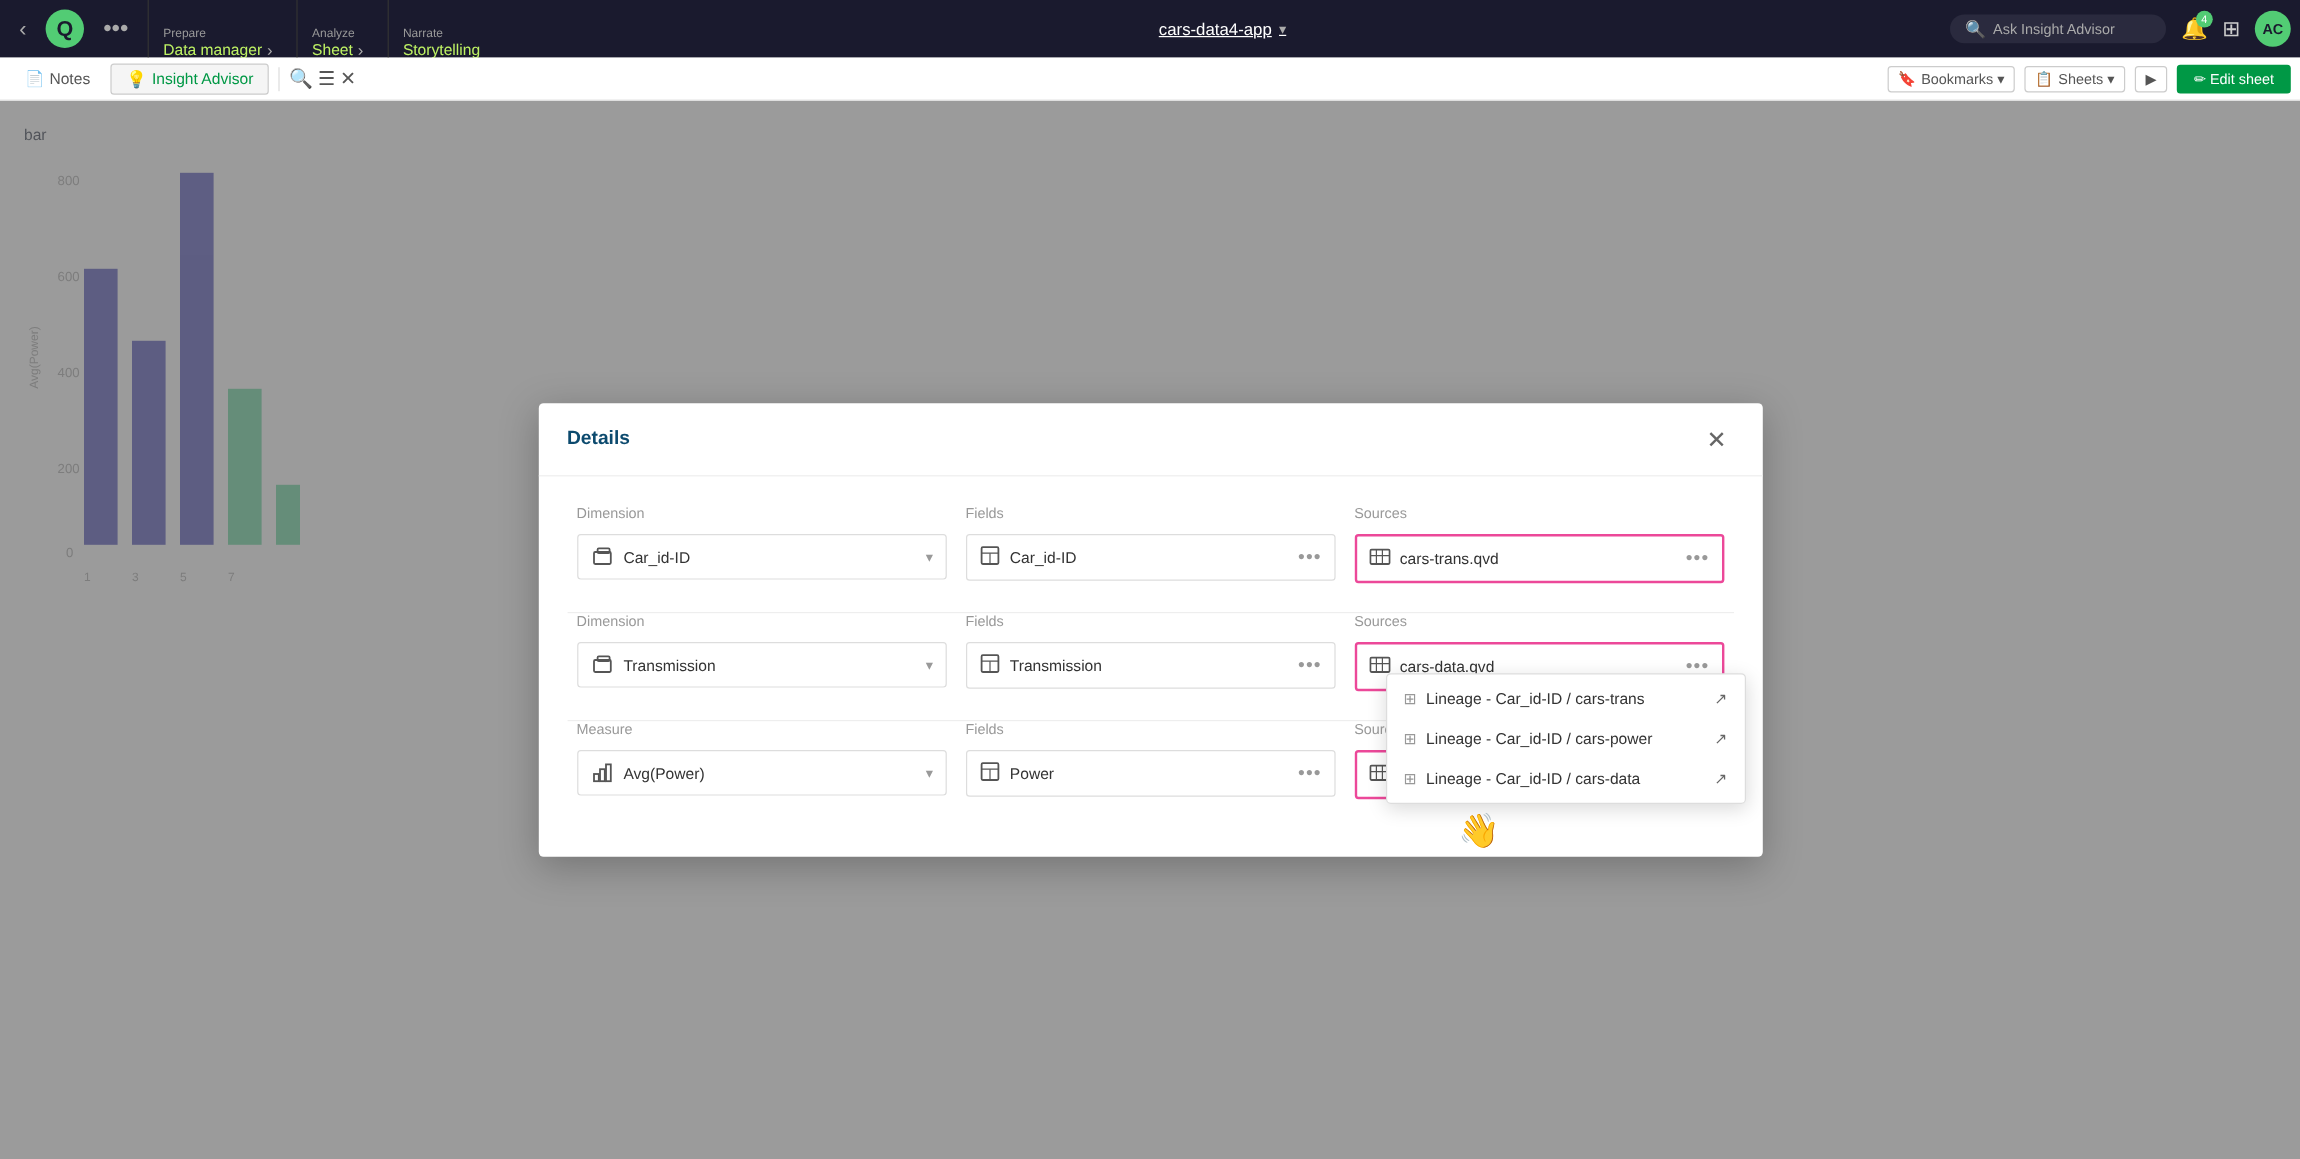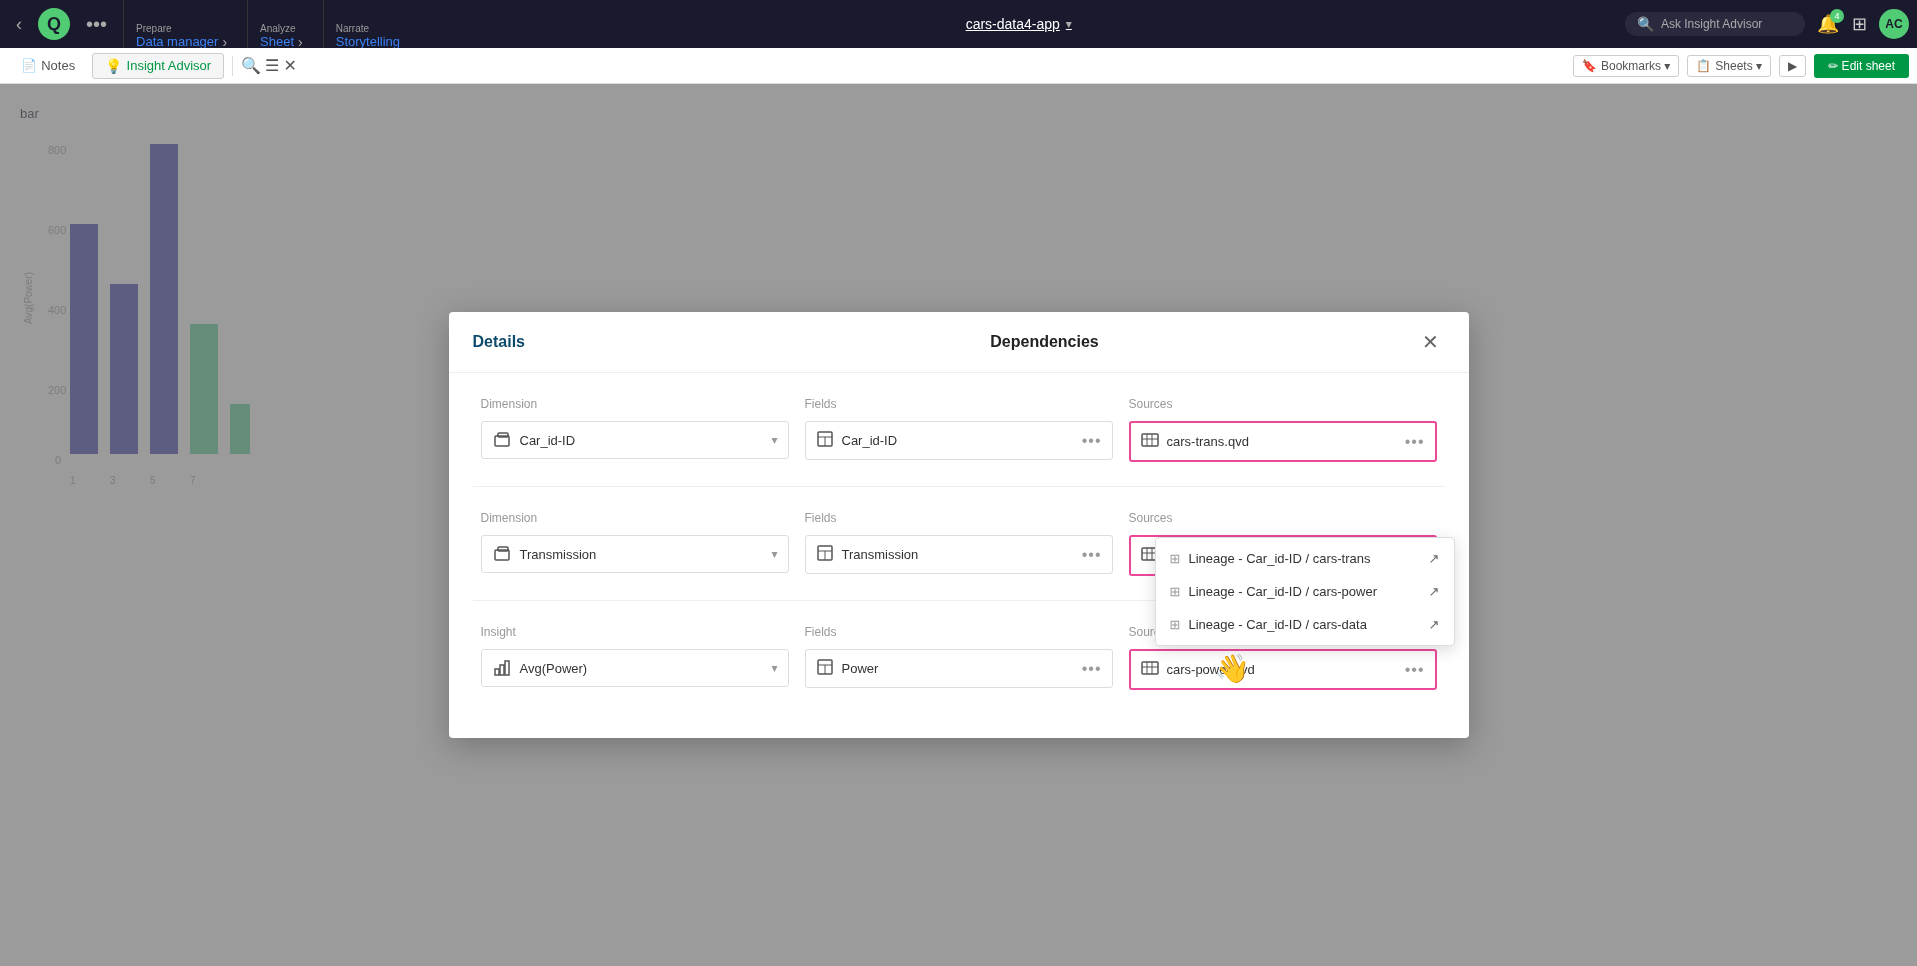--- a/index.html
+++ b/index.html
@@ -16,21 +16,21 @@
       position: relative;
       z-index: 10;
     }
     .nav-back { color: #aaa; font-size: 18px; cursor: pointer; padding: 4px 8px; }
     .qlik-logo { display: flex; align-items: center; gap: 4px; }
     .qlik-logo-circle { width: 32px; height: 32px; background: #52CC74; border-radius: 50%; display: flex; align-items: center; justify-content: center; }
     .qlik-logo-q { color: #1a1a2e; font-weight: 900; font-size: 18px; }
     .nav-more { color: #aaa; font-size: 20px; padding: 4px 8px; cursor: pointer; }
     .nav-section { display: flex; flex-direction: column; padding: 0 12px; border-left: 1px solid #333; }
     .nav-section-sub { font-size: 10px; color: #999; margin-top: 24px; }
-    .nav-section-main { font-size: 13px; color: #3b82f6; font-weight: 500; }
+    .nav-section-main { font-size: 13px; color: #bef264; font-weight: 500; }
     .nav-arrow { color: #aaa; font-size: 14px; cursor: pointer; }
     .nav-center { flex: 1; display: flex; justify-content: center; }
     .app-title { color: #fff; font-size: 14px; display: flex; align-items: center; gap: 6px; cursor: pointer; text-decoration: underline; }
     .app-title-caret { color: #aaa; font-size: 12px; }
     .nav-right { display: flex; align-items: center; gap: 12px; }
     .search-box { display: flex; align-items: center; gap: 6px; background: #2a2a3e; border-radius: 20px; padding: 4px 12px; min-width: 180px; cursor: pointer; }
     .search-box span { color: #aaa; font-size: 12px; }
     .nav-icon-btn { color: #ccc; font-size: 18px; cursor: pointer; position: relative; }
     .notif-badge { position: absolute; top: -4px; right: -4px; background: #52CC74; color: #fff; border-radius: 50%; width: 14px; height: 14px; font-size: 9px; display: flex; align-items: center; justify-content: center; }
     .avatar { width: 30px; height: 30px; background: #52CC74; border-radius: 50%; display: flex; align-items: center; justify-content: center; color: #1a1a2e; font-weight: 700; font-size: 12px; cursor: pointer; }
@@ -112,21 +112,20 @@
     .modal-title-center { flex: 1; text-align: center; font-size: 16px; font-weight: 600; color: #222; }
     .modal-close { margin-left: auto; cursor: pointer; font-size: 20px; color: #666; width: 28px; height: 28px; display: flex; align-items: center; justify-content: center; }
     .modal-body { flex: 1; padding: 24px; overflow-y: auto; }
 
     
     .dep-row {
       display: grid;
       grid-template-columns: 1fr 1fr 1fr;
       gap: 0;
       padding-bottom: 24px;
-      margin-bottom: 24px;
       border-bottom: 1px solid #eee;
     }
     .dep-row:last-child { border-bottom: none; margin-bottom: 0; }
     .dep-col { padding: 0 8px; }
     .dep-col-label { font-size: 12px; color: #999; margin-bottom: 10px; font-weight: 500; }
 
     
     .dep-select {
       display: flex;
       align-items: center;
@@ -323,21 +322,20 @@
         <text x="-200" y="12" font-size="10" fill="#999" transform="rotate(-90)">Avg(Power)</text>
       </svg>
     </div>
   </div>
 
   <div class="overlay"></div>
 
   <div class="modal">
     <div class="modal-header">
       <span class="modal-title-left">Details</span>
-      <span class="modal-title-center">Dependencies</span>
       <div class="modal-close">✕</div>
     </div>
 
     <div class="modal-body" style="position:relative;">
 
       <div class="dep-row">
         <div class="dep-col">
           <div class="dep-col-label">Dimension</div>
           <div class="dep-select">
             <div class="dep-select-icon">
@@ -441,21 +439,21 @@
               </svg>
             </span>
             <span class="dep-source-text">cars-data.qvd</span>
             <span class="dep-source-more">•••</span>
           </div>
         </div>
       </div>
 
       <div class="dep-row">
         <div class="dep-col">
-          <div class="dep-col-label">Insight</div>
+          <div class="dep-col-label">Measure</div>
           <div class="dep-select">
             <div class="dep-select-icon">
               <svg width="18" height="18" viewBox="0 0 18 18" fill="none">
                 <rect x="2" y="10" width="4" height="6" stroke="#555" stroke-width="1.5" fill="none"></rect>
                 <rect x="7" y="6" width="4" height="10" stroke="#555" stroke-width="1.5" fill="none"></rect>
                 <rect x="12" y="2" width="4" height="14" stroke="#555" stroke-width="1.5" fill="none"></rect>
               </svg>
             </div>
             <span class="dep-select-text">Avg(Power)</span>
             <span class="dep-select-caret">▾</span>

